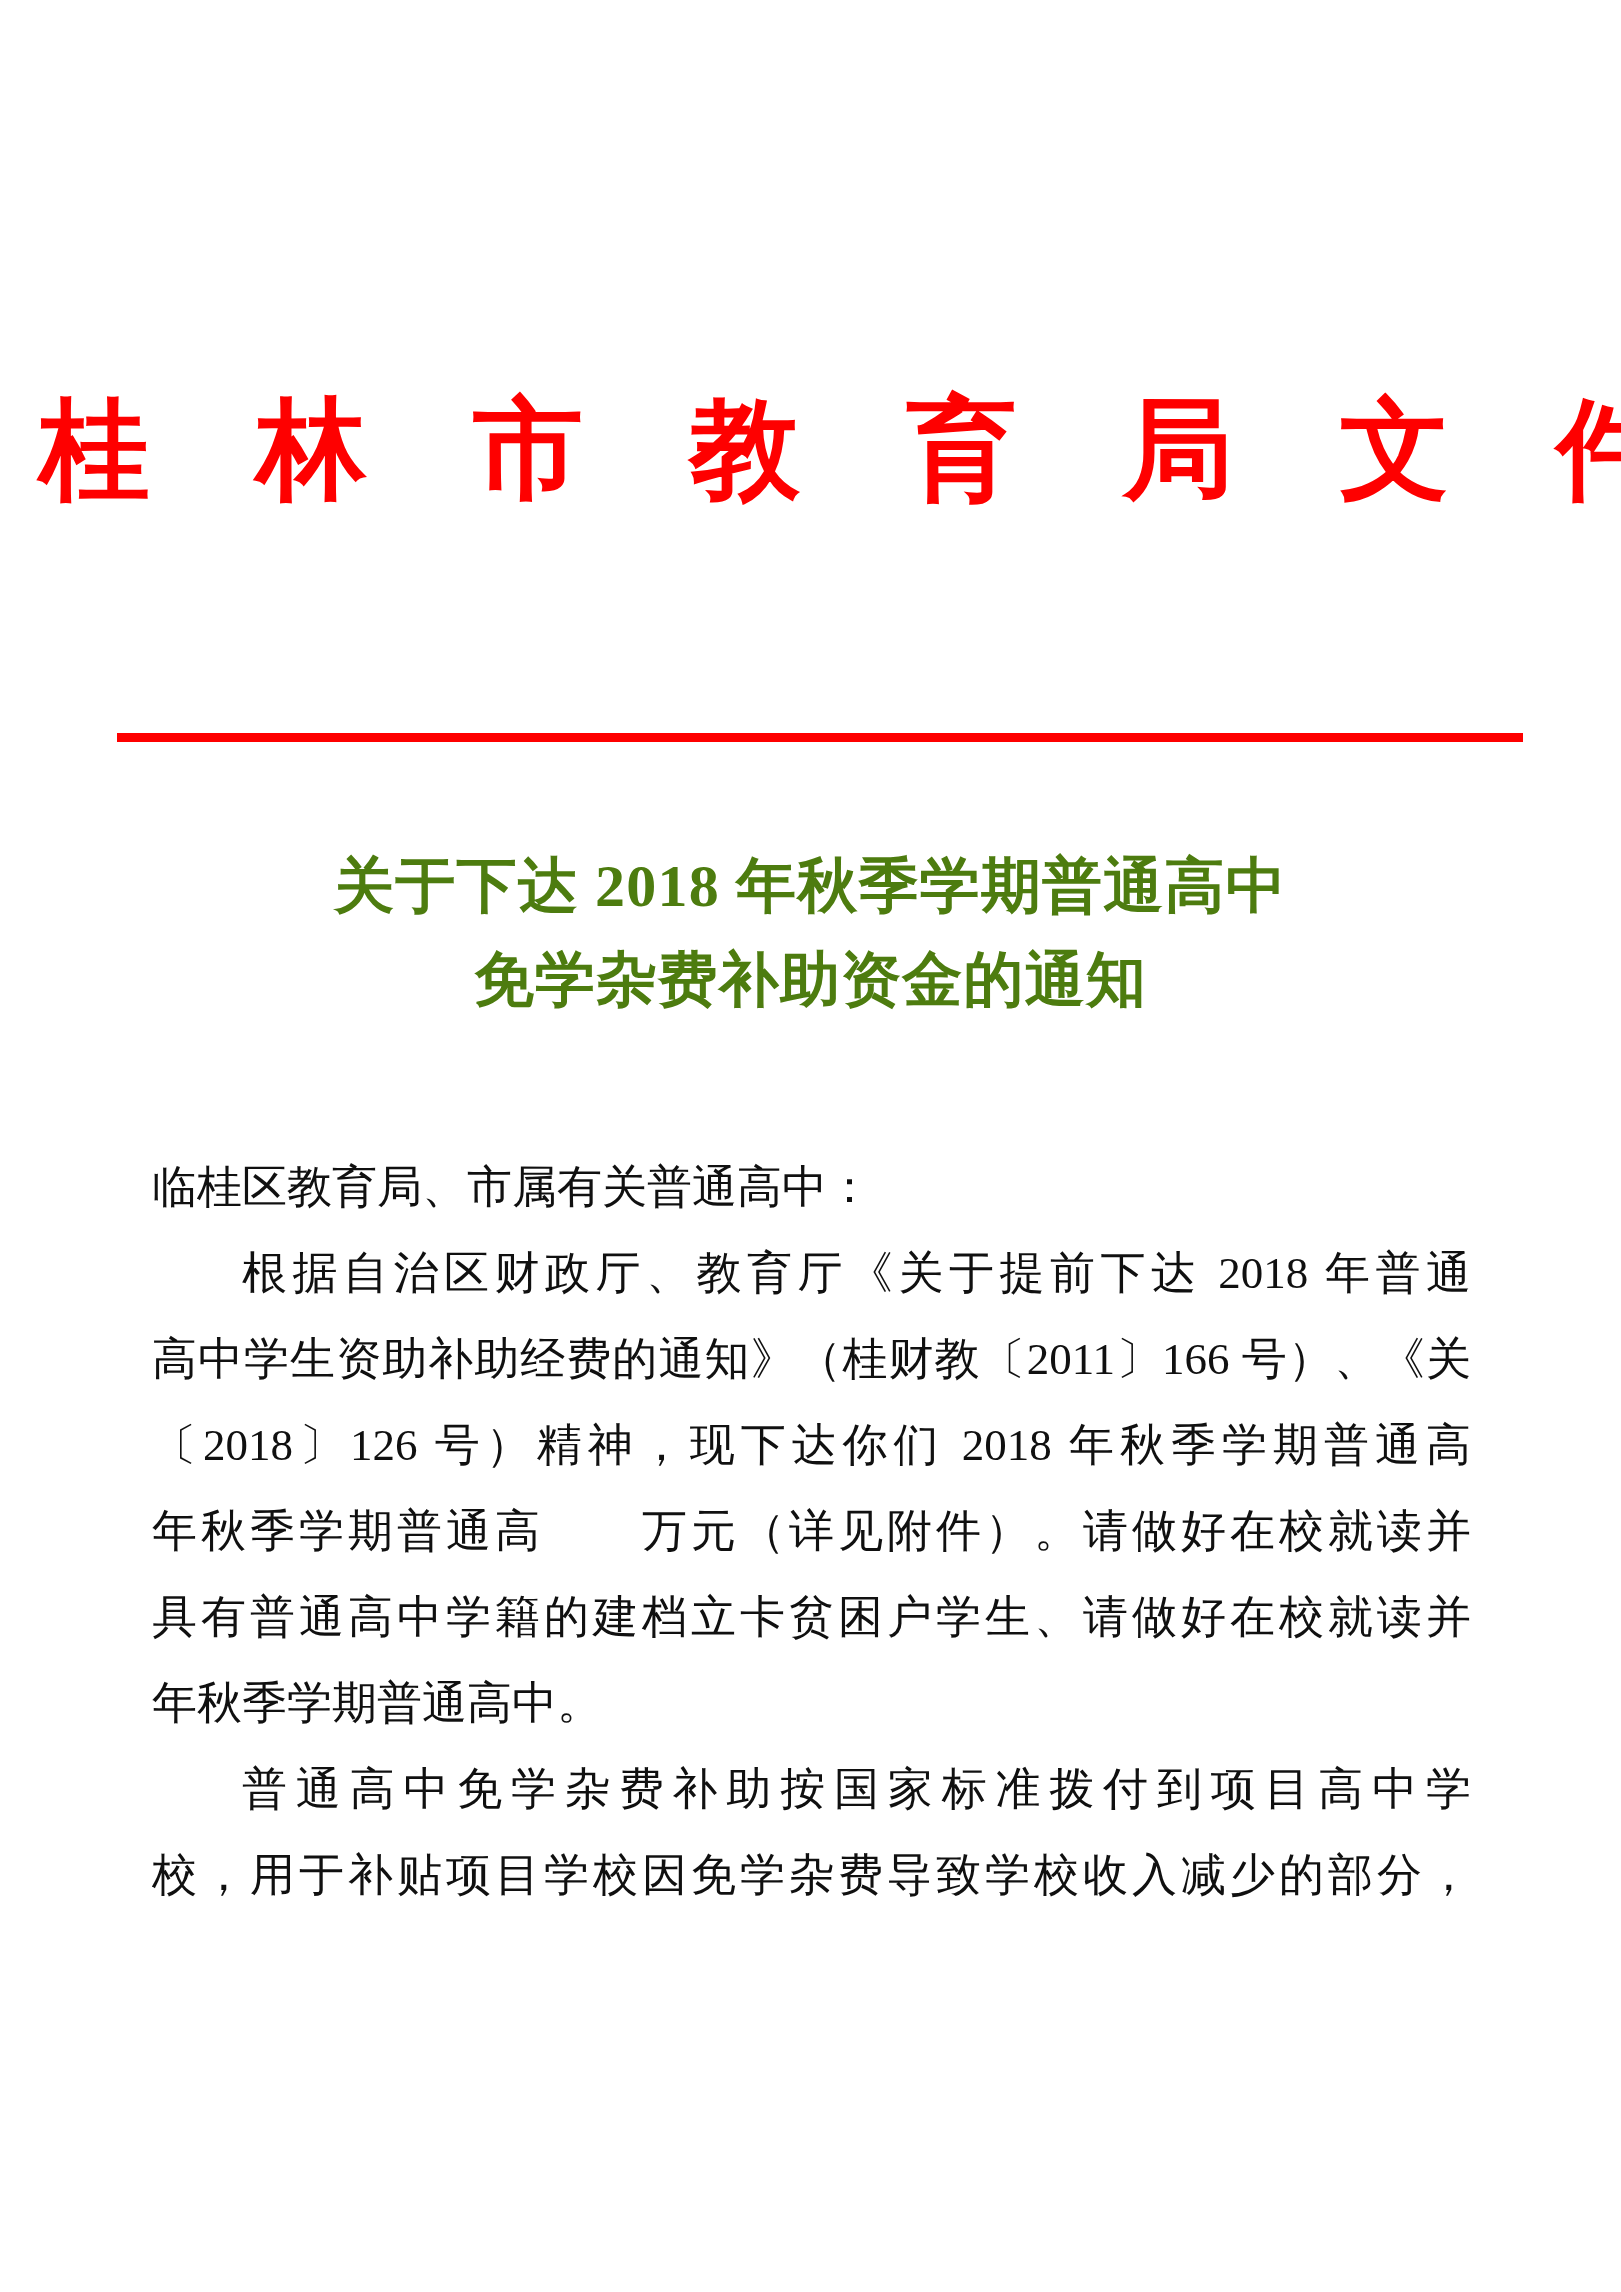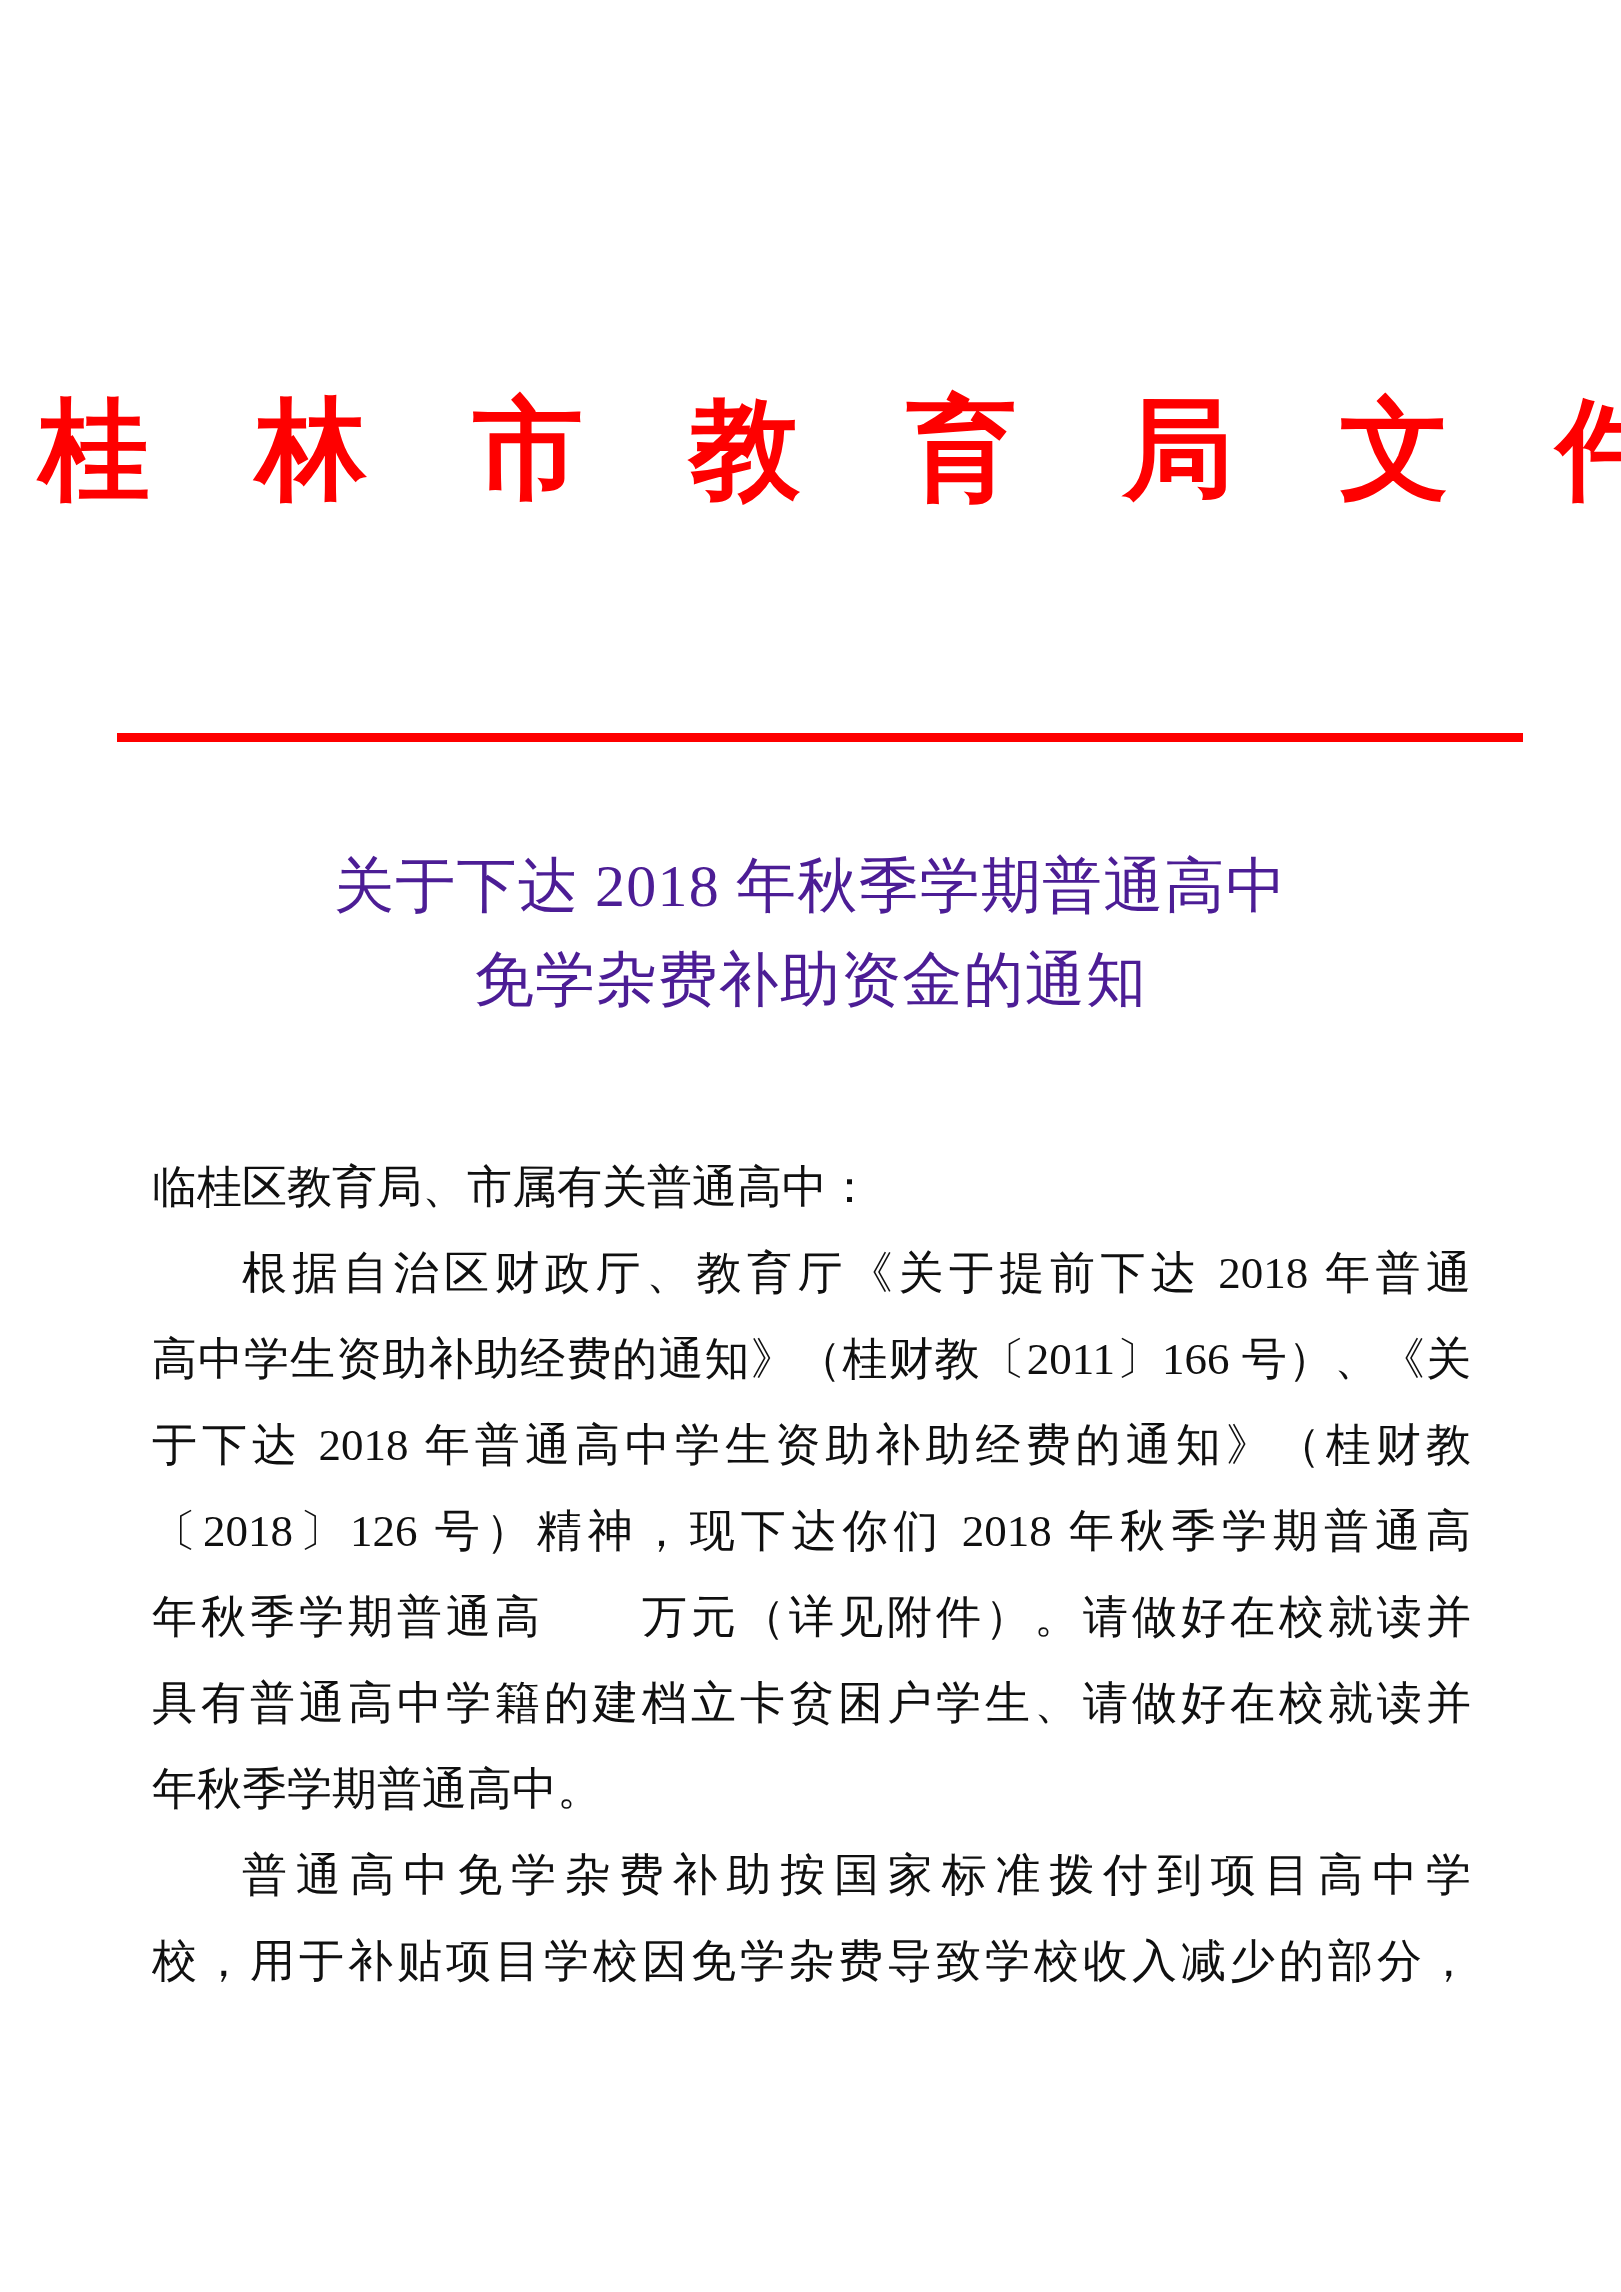--- a/index.html
+++ b/index.html
@@ -49,23 +49,23 @@
     height: 8.8px;
   }
   .doc-title {
     position: absolute;
     top: 839px;
     left: 0;
     width: 100%;
     text-align: center;
     font-size: 60px;
     line-height: 94px;
-    font-weight: normal;
+    font-weight: bold;
     letter-spacing: 0.02em;
-    color: #4c1d95;
+    color: #4d7c0f;
   }
   .doc-body {
     position: absolute;
     top: 1144px;
     left: 152px;
     width: 1319px;
     font-size: 45px;
     line-height: 86px;
     color: #101010;
   }
@@ -93,21 +93,20 @@
 
   <div class="doc-title">
     <div>关于下达 2018 年秋季学期普通高中</div>
     <div>免学杂费补助资金的通知</div>
   </div>
 
   <div class="doc-body">
       <div class="body-line">临桂区教育局、市属有关普通高中：</div>
       <div class="body-line indent fill">根据自治区财政厅、教育厅《关于提前下达 2018 年普通</div>
       <div class="body-line fill">高中学生资助补助经费的通知》（桂财教〔2011〕166 号）、《关</div>
-      <div class="body-line fill">于下达 2018 年普通高中学生资助补助经费的通知》（桂财教</div>
       <div class="body-line fill">〔2018〕126 号）精神，现下达你们 2018 年秋季学期普通高</div>
       <div class="body-line fill">年秋季学期普通高　　万元（详见附件）。请做好在校就读并</div>
       <div class="body-line fill">具有普通高中学籍的建档立卡贫困户学生、请做好在校就读并</div>
       <div class="body-line">年秋季学期普通高中。</div>
       <div class="body-line indent fill">普通高中免学杂费补助按国家标准拨付到项目高中学</div>
       <div class="body-line fill">校，用于补贴项目学校因免学杂费导致学校收入减少的部分，</div>
     </div>
 
 </div>
 

